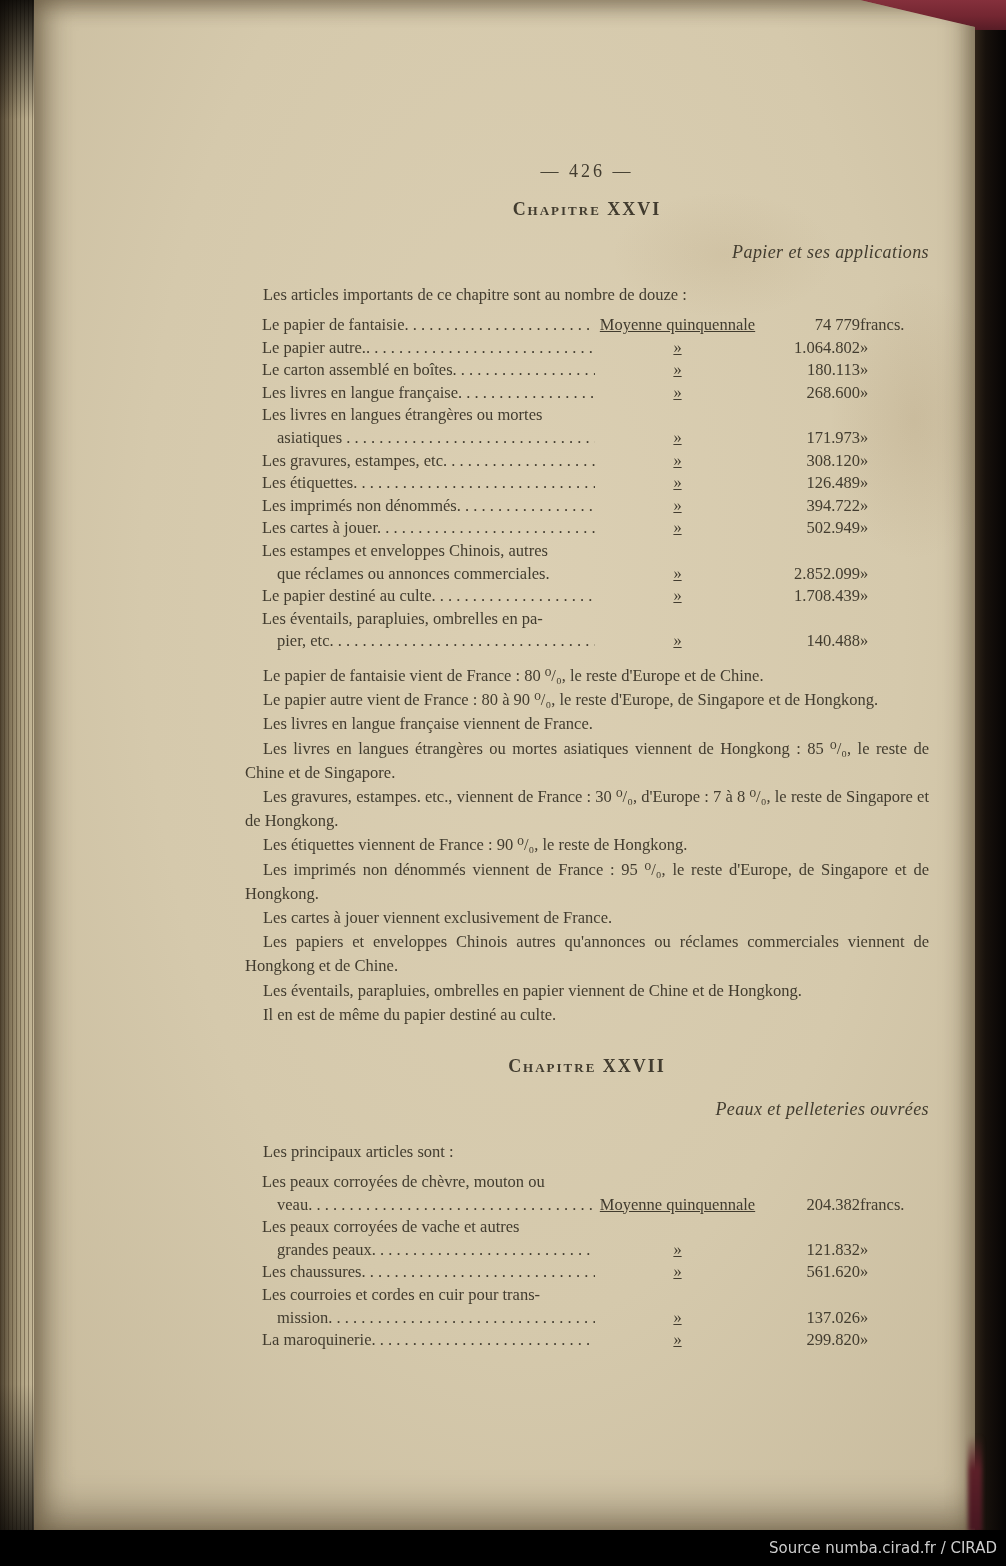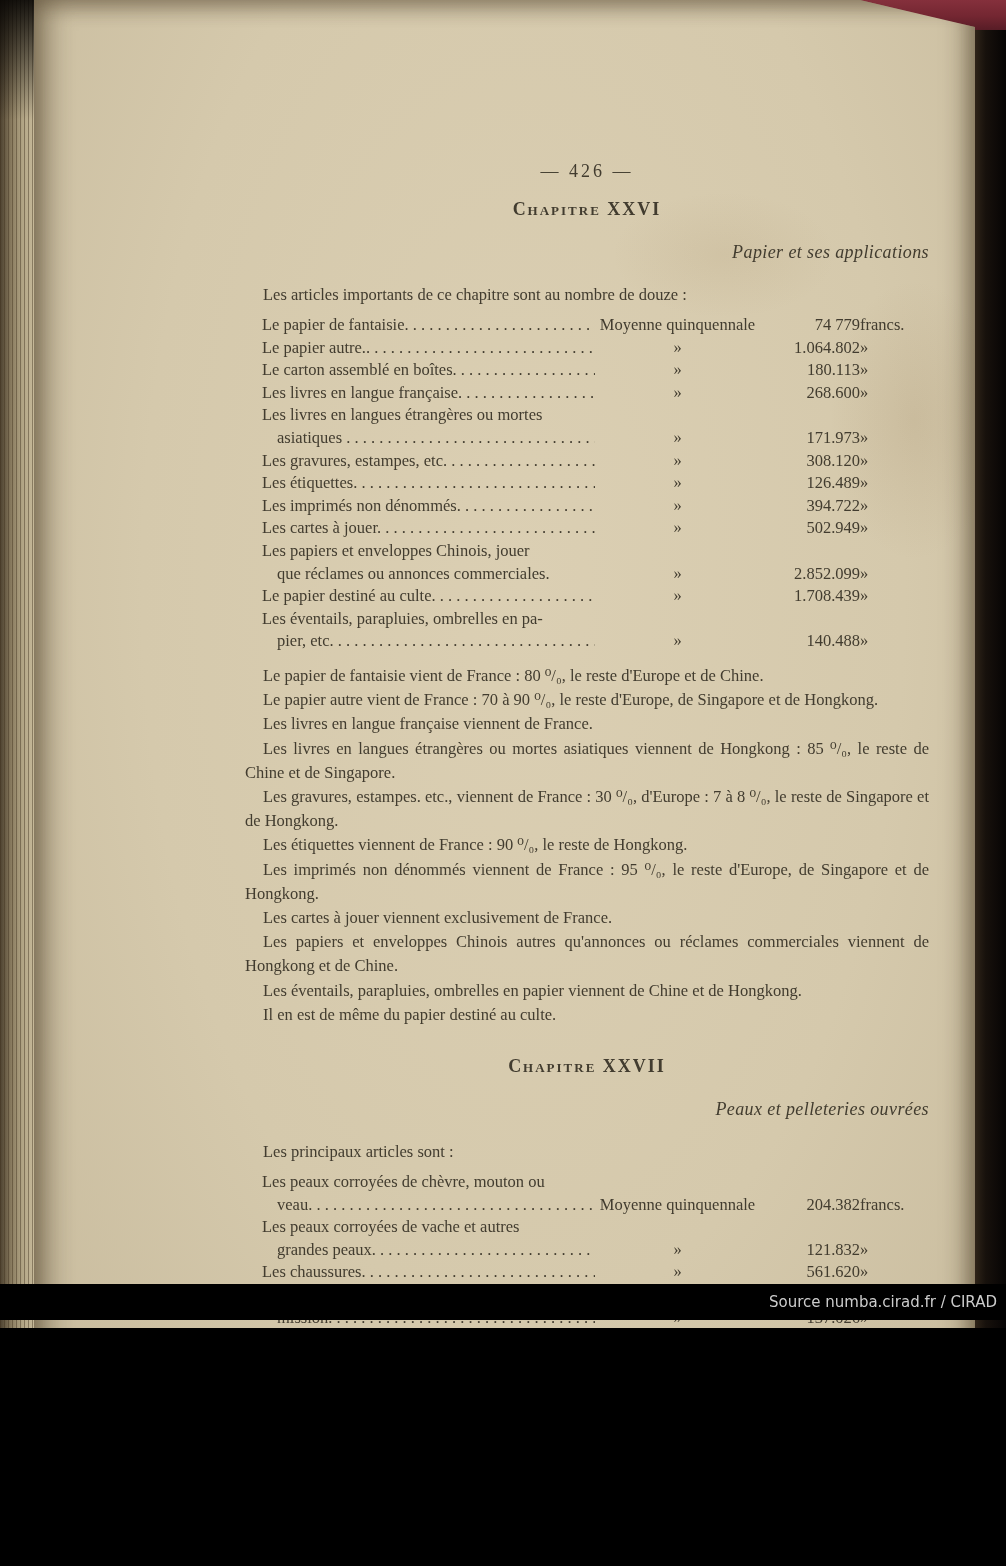--- a/index.html
+++ b/index.html
@@ -1,18 +1,18 @@
 <!DOCTYPE html>
 <html><head>
 <meta charset="utf-8">
 <style>
   *{box-sizing:border-box;}
   html,body{margin:0;padding:0;background:#000;}
   body{width:1006px;height:1566px;}
-  .scene{position:relative;width:1006px;height:1328px;overflow:hidden;background:#141006;
+  .scene{position:relative;width:1006px;height:1566px;overflow:hidden;background:#141006;
     font-family:"Liberation Serif","DejaVu Serif",serif;}
   .edge-right{position:absolute;right:0;top:0;width:34px;height:1566px;z-index:1;
     background:linear-gradient(90deg,#35291c 0,#17110c 40%,#060404 100%);}
   .cover-top-right{position:absolute;right:0;top:0;width:148px;height:30px;z-index:2;
     background:linear-gradient(180deg,#85303c 0,#732631 55%,#571c26 100%);}
   .cover-bottom-right{position:absolute;right:24px;top:1436px;width:14px;height:96px;z-index:4;
     background:linear-gradient(180deg,rgba(88,32,42,0) 0,#5d2029 35%,#471721 100%);filter:blur(2px);}
   .edge-left{position:absolute;left:0;top:0;width:36px;height:1534px;z-index:2;
     background:
       linear-gradient(180deg,rgba(8,6,4,.92) 0,rgba(8,6,4,0) 120px),
@@ -29,26 +29,26 @@
       inset 0 -26px 34px rgba(60,46,26,.35),inset 0 10px 18px rgba(60,46,26,.18);}
   .content{padding:160px 46px 0 211px;color:#423c2f;}
   .page-number{text-align:center;font-size:18px;letter-spacing:3px;line-height:22px;margin-bottom:16px;}
   .chapter-heading{text-align:center;font-variant:small-caps;font-size:18px;letter-spacing:2px;line-height:22px;margin-bottom:20px;font-weight:bold;}
   .chapter-subtitle{text-align:right;font-style:italic;font-size:18px;line-height:24px;letter-spacing:.4px;margin-bottom:19px;}
   .intro{font-size:16.5px;line-height:24px;text-indent:18px;margin:0 0 7px 0;}
   .itemtable{font-size:16.5px;line-height:22.6px;margin-bottom:11px;}
   .trow{display:flex;}
   .tlabel{flex:0 0 350px;white-space:nowrap;overflow:hidden;padding-left:17px;}
   .trow.indent .tlabel{padding-left:32px;}
-  .tcol{flex:0 0 165px;text-align:center;white-space:nowrap;}
+  .tcol{flex:0 0 165px;text-align:center;white-space:nowrap;text-decoration:underline;}
   .tval{flex:0 0 100px;text-align:right;white-space:nowrap;}
   .tunit{flex:0 0 56px;text-align:left;white-space:nowrap;}
   .paragraphs p{font-size:16.5px;line-height:24.2px;text-indent:18px;text-align:justify;margin:0;}
   .ch27{margin-top:28px;}
-  .source-bar{position:absolute;left:0;bottom:8px;width:1006px;height:36px;z-index:6;background:#000;
+  .source-bar{position:absolute;left:0;bottom:0;width:1006px;height:36px;z-index:6;background:#000;
     display:flex;align-items:center;justify-content:flex-end;padding-right:9px;
     color:#cccccc;font-family:"DejaVu Sans","Liberation Sans",sans-serif;font-size:15px;}
 </style>
 </head>
 <body>
 
 <div class="scene">
   <div class="edge-right"></div>
   <div class="cover-top-right"></div>
   <div class="edge-left"></div>
@@ -118,21 +118,21 @@
           <span class="tval">394.722</span>
           <span class="tunit">»</span>
         </div>
         <div class="trow">
           <span class="tlabel">Les cartes à jouer. . . . . . . . . . . . . . . . . . . . . . . . . . . . . . . . . . . . . . . . .</span>
           <span class="tcol">»</span>
           <span class="tval">502.949</span>
           <span class="tunit">»</span>
         </div>
         <div class="trow">
-          <span class="tlabel">Les papiers et enveloppes Chinois, jouer</span>
+          <span class="tlabel">Les estampes et enveloppes Chinois, autres</span>
           <span class="tcol"></span>
           <span class="tval"></span>
           <span class="tunit"></span>
         </div>
         <div class="trow indent">
           <span class="tlabel">que réclames ou annonces commerciales.</span>
           <span class="tcol">»</span>
           <span class="tval">2.852.099</span>
           <span class="tunit">»</span>
         </div>
@@ -151,21 +151,21 @@
         <div class="trow indent">
           <span class="tlabel">pier, etc. . . . . . . . . . . . . . . . . . . . . . . . . . . . . . . . . . . . . . . . . . . . .</span>
           <span class="tcol">»</span>
           <span class="tval">140.488</span>
           <span class="tunit">»</span>
         </div>
       </div>
 
       <div class="paragraphs">
         <p>Le papier de fantaisie vient de France : 80 ⁰/₀, le reste d'Europe et de Chine.</p>
-        <p>Le papier autre vient de France : 70 à 90 ⁰/₀, le reste d'Europe, de Singapore et de Hongkong.</p>
+        <p>Le papier autre vient de France : 80 à 90 ⁰/₀, le reste d'Europe, de Singapore et de Hongkong.</p>
         <p>Les livres en langue française viennent de France.</p>
         <p>Les livres en langues étrangères ou mortes asiatiques viennent de Hongkong : 85 ⁰/₀, le reste de Chine et de Singapore.</p>
         <p>Les gravures, estampes. etc., viennent de France : 30 ⁰/₀, d'Europe : 7 à 8 ⁰/₀, le reste de Singapore et de Hongkong.</p>
         <p>Les étiquettes viennent de France : 90 ⁰/₀, le reste de Hongkong.</p>
         <p>Les imprimés non dénommés viennent de France : 95 ⁰/₀, le reste d'Europe, de Singapore et de Hongkong.</p>
         <p>Les cartes à jouer viennent exclusivement de France.</p>
         <p>Les papiers et enveloppes Chinois autres qu'annonces ou réclames commerciales viennent de Hongkong et de Chine.</p>
         <p>Les éventails, parapluies, ombrelles en papier viennent de Chine et de Hongkong.</p>
         <p>Il en est de même du papier destiné au culte.</p>
       </div>

